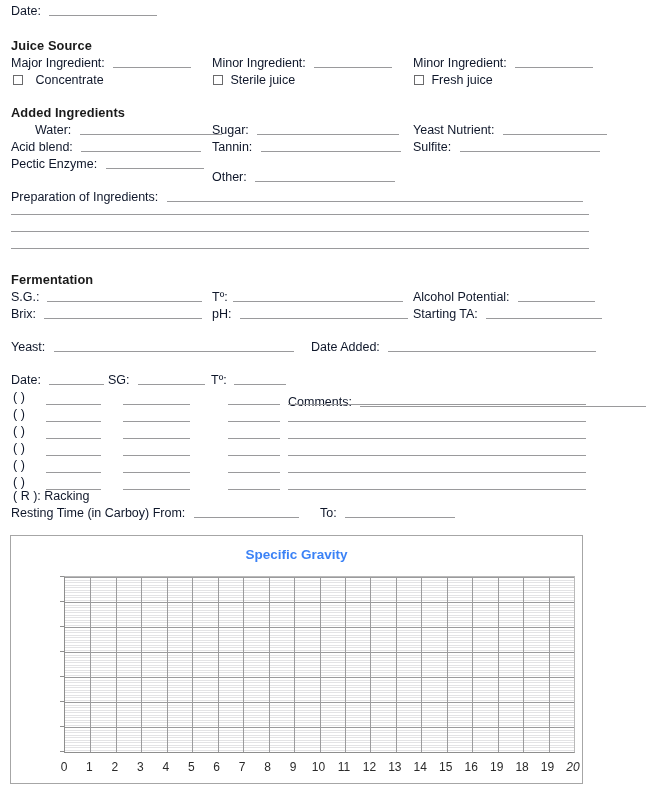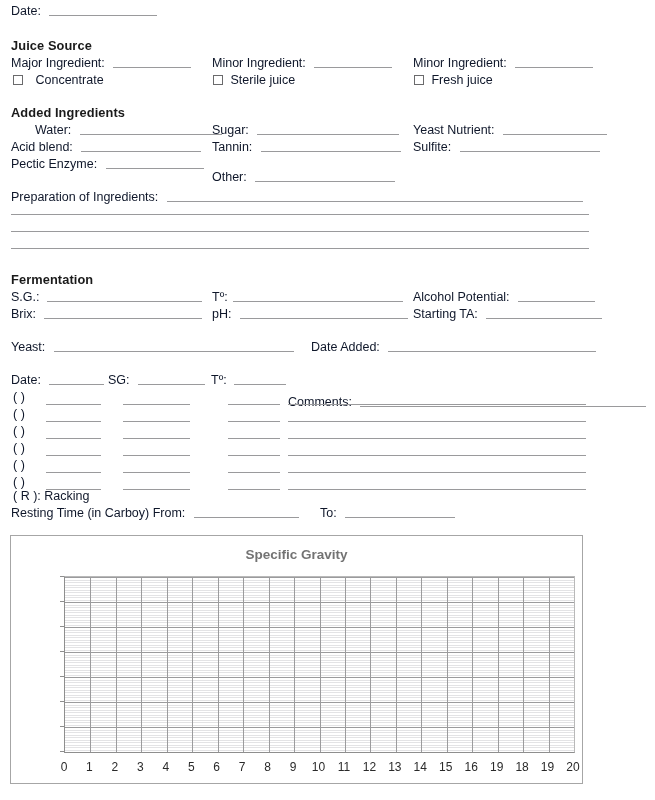--- a/index.html
+++ b/index.html
@@ -71,21 +71,21 @@
     box-sizing: border-box;
   }
   #chart-title {
     position: absolute;
     top: 11px;
     left: 0;
     width: 100%;
     text-align: center;
     font-weight: bold;
     font-size: 13.5px;
-    color: #737373;
+    color: #3b82f6;
   }
   #plot-area {
     position: absolute;
     left: 53px;
     top: 40px;
     width: 511px;
     height: 177px;
     box-sizing: border-box;
     border-left: 1px solid #8e8e8e;
     border-right: 1px solid #b9b9b9;
@@ -445,17 +445,17 @@
         <div class="xtick" style="left: 307.5px;">10</div>
         <div class="xtick" style="left: 332.95px;">11</div>
         <div class="xtick" style="left: 358.4px;">12</div>
         <div class="xtick" style="left: 383.85px;">13</div>
         <div class="xtick" style="left: 409.3px;">14</div>
         <div class="xtick" style="left: 434.75px;">15</div>
         <div class="xtick" style="left: 460.2px;">16</div>
         <div class="xtick" style="left: 485.65px;">19</div>
         <div class="xtick" style="left: 511.1px;">18</div>
         <div class="xtick" style="left: 536.55px;">19</div>
-        <div class="xtick" style="left: 562px;">20</div>
+        <div class="xtick" style="left: 562px; font-style: italic;">20</div>
       </div>
   </div>
 
 </div>
 
 </body></html>

